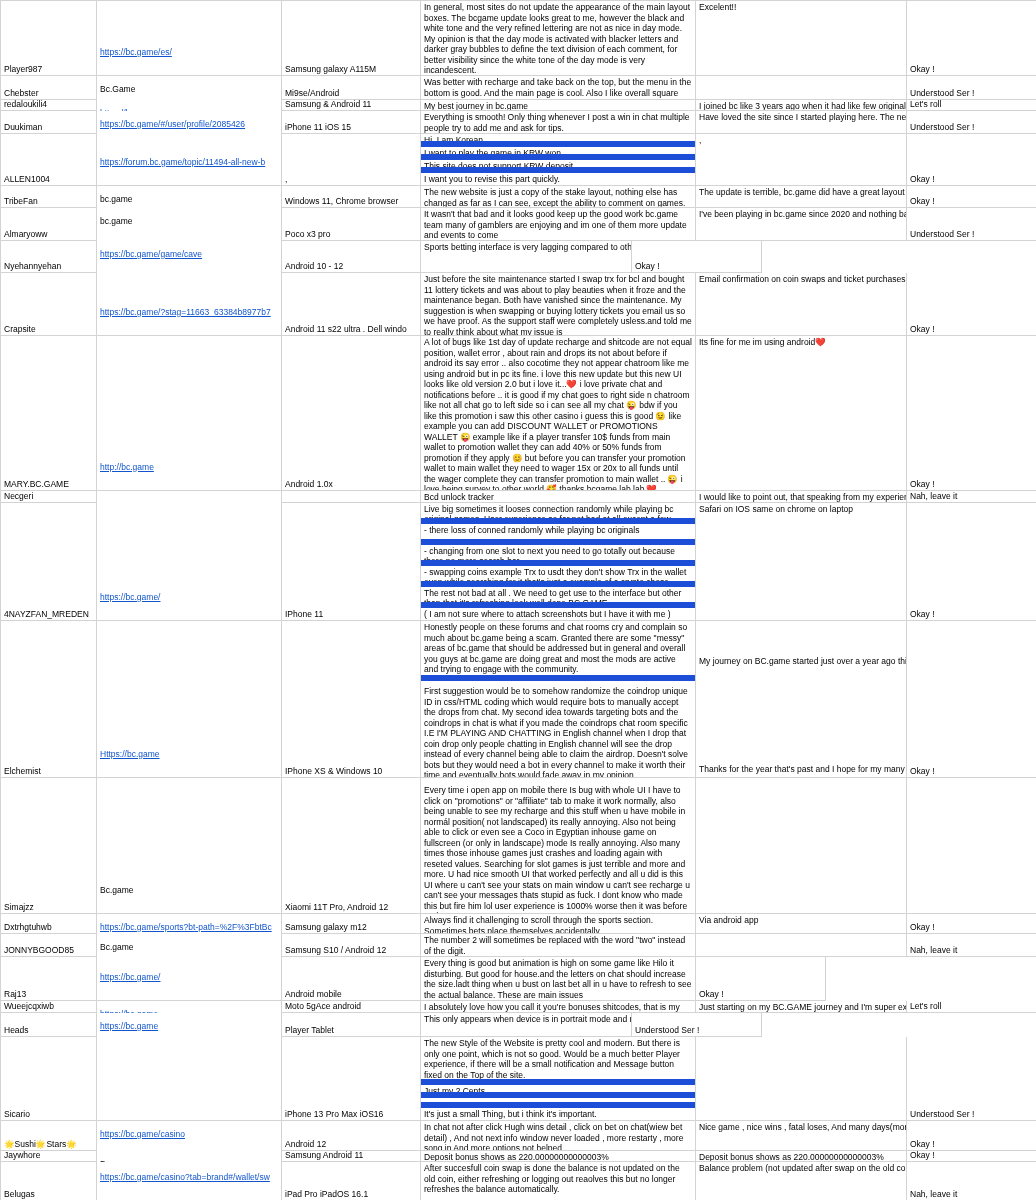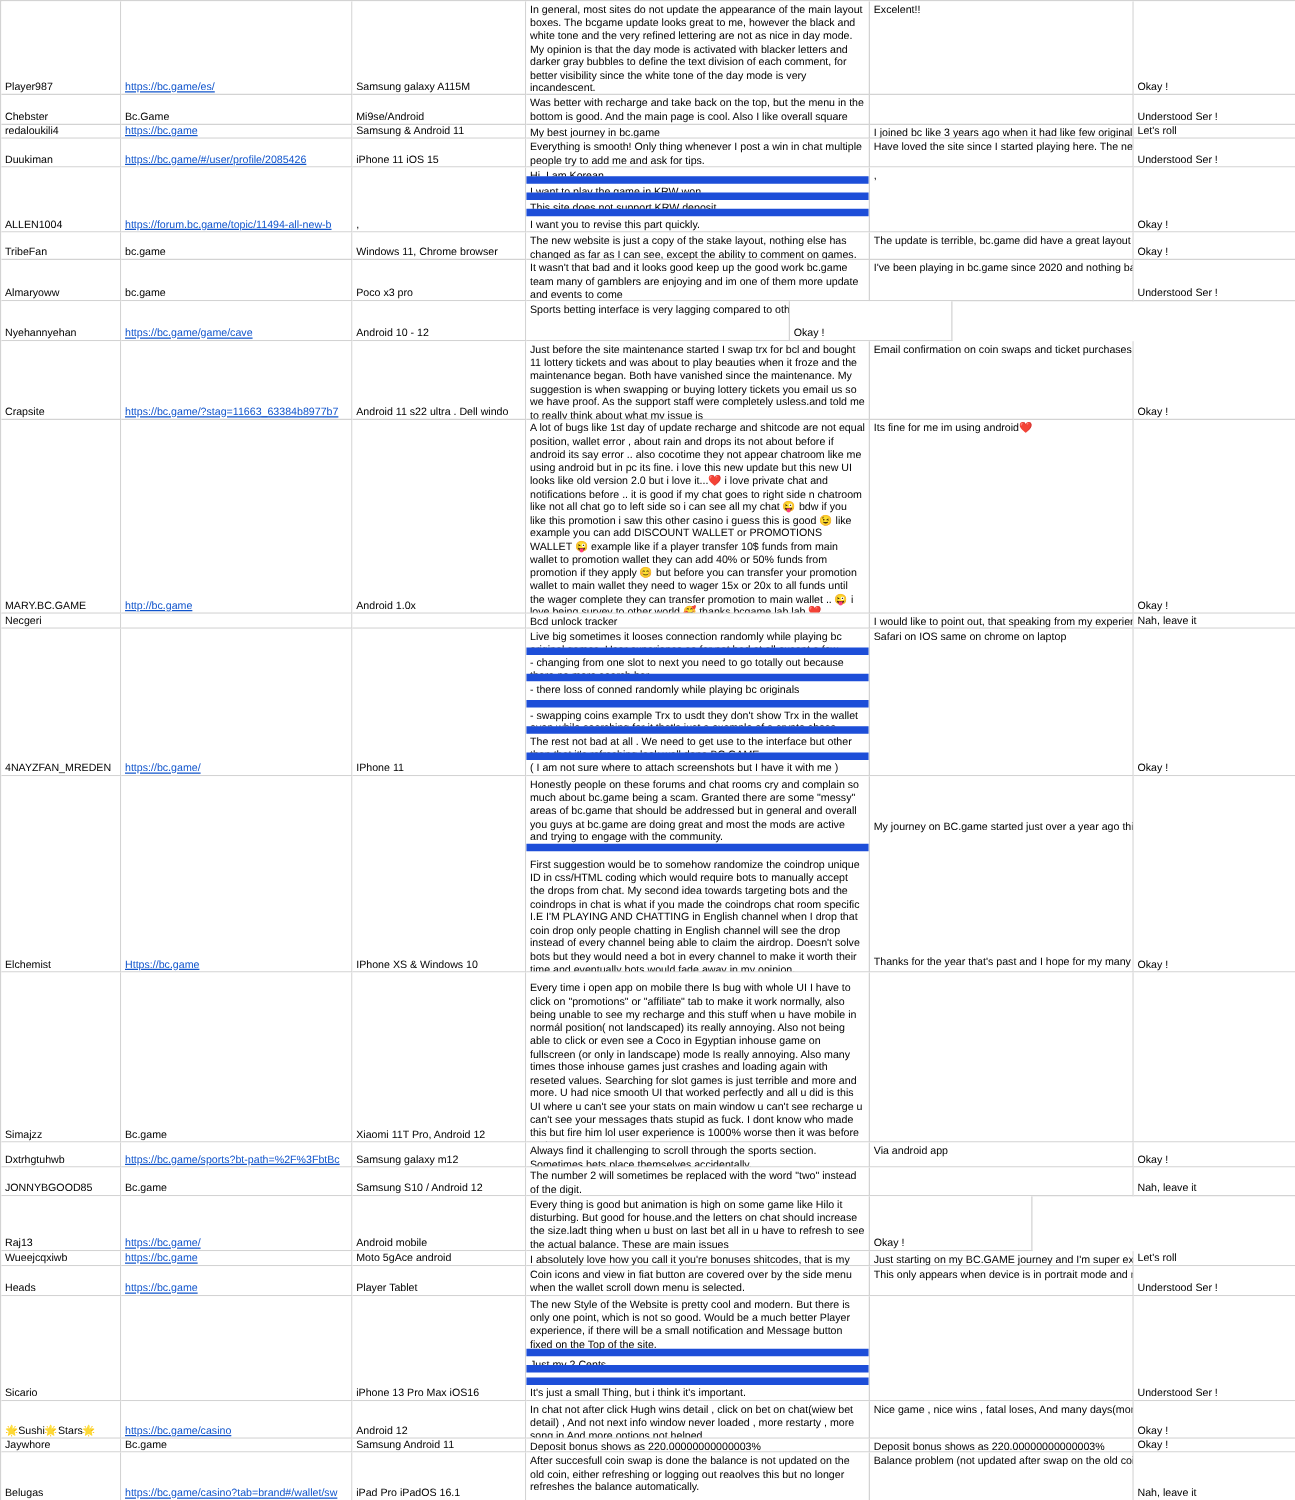--- a/index.html
+++ b/index.html
@@ -9,21 +9,21 @@
     font-size:8.5px;line-height:10.5px;color:#000;
     border-top:1px solid #d3d3d3;border-left:1px solid #d3d3d3;
     box-sizing:border-box;background:#fff;overflow:hidden;
   }
   .row{display:flex;width:1036px;}
   .cell{
     border-right:1px solid #d3d3d3;border-bottom:1px solid #d3d3d3;
     box-sizing:border-box;overflow:hidden;position:relative;background:#fff;
   }
   .c-user{width:96px;display:flex;align-items:flex-end;padding:1px 3px;white-space:nowrap;}
-  .c-url {width:185px;display:flex;align-items:flex-end;padding:1px 3px;white-space:nowrap;}
+  .c-url {width:185px;display:flex;align-items:flex-end;padding:18px 3px;white-space:nowrap;}
   .c-dev {width:139px;display:flex;align-items:flex-end;padding:1px 3px;white-space:nowrap;}
   .c-fb  {width:275px;padding:0;}
   .c-com {width:211px;display:flex;align-items:flex-start;padding:1px 3px;white-space:nowrap;}
   .c-st  {width:130px;display:flex;align-items:flex-end;padding:1px 3px;white-space:nowrap;}
   .fbt{padding:1px 3px;}
   .seg{box-sizing:border-box;border-bottom:6px solid #1d4ed8;padding:1px 3px;overflow:hidden;}
   .seg.last{border-bottom:none;}
   .lnk{color:#1155cc;text-decoration:underline;cursor:pointer;}
   .c-com.split{flex-direction:column;align-items:flex-start;justify-content:space-between;padding-bottom:3px;}
   .c-com.split .top{margin-top:34px;}
@@ -272,22 +272,22 @@
         <span>4NAYZFAN_MREDEN</span>
       </div>
     <div class="cell c-url">
         <a class="lnk">https://bc.game/</a>
       </div>
     <div class="cell c-dev">
         <span>IPhone 11</span>
       </div>
     <div class="cell c-fb">
       <div class="seg tight" style="height:21px">Live big sometimes it looses connection randomly while playing bc original games. User experience so far not bad at all except a few things</div>
+      <div class="seg tight" style="height:21px">- there loss of conned randomly while playing bc originals</div>
       <div class="seg tight" style="height:21px">- changing from one slot to next you need to go totally out because there no more search bar</div>
-      <div class="seg tight" style="height:21px">- there loss of conned randomly while playing bc originals</div>
       <div class="seg tight" style="height:21px">- swapping coins example Trx to usdt they don't show Trx in the wallet even while searching for it that's just a example of a crypto chose</div>
       <div class="seg tight" style="height:21px">The rest not bad at all . We need to get use to the interface but other than that it's refreshing look well done BC GAME</div>
       <div class="seg tight last" style="height:13px">( I am not sure where to attach screenshots but I have it with me )</div>
     </div>
     <div class="cell c-com">
         <span>Safari on IOS same on chrome on laptop</span>
       </div>
     <div class="cell c-st">
         <span>Okay !</span>
       </div>
@@ -421,23 +421,20 @@
   <div class="row" style="height:24px">
     <div class="cell c-user">
         <span>Heads</span>
       </div>
     <div class="cell c-url">
         <a class="lnk">https://bc.game</a>
       </div>
     <div class="cell c-dev">
         <span>Player Tablet</span>
       </div>
-    <div class="cell c-fb">
-        <div class="fbt">Coin icons and view in fiat button are covered over by the side menu when the wallet scroll down menu is selected.</div>
-      </div>
     <div class="cell c-com">
         <span>This only appears when device is in portrait mode and not</span>
       </div>
     <div class="cell c-st">
         <span>Understood Ser !</span>
       </div>
   </div>
 
   <div class="row" style="height:84px">
     <div class="cell c-user">

